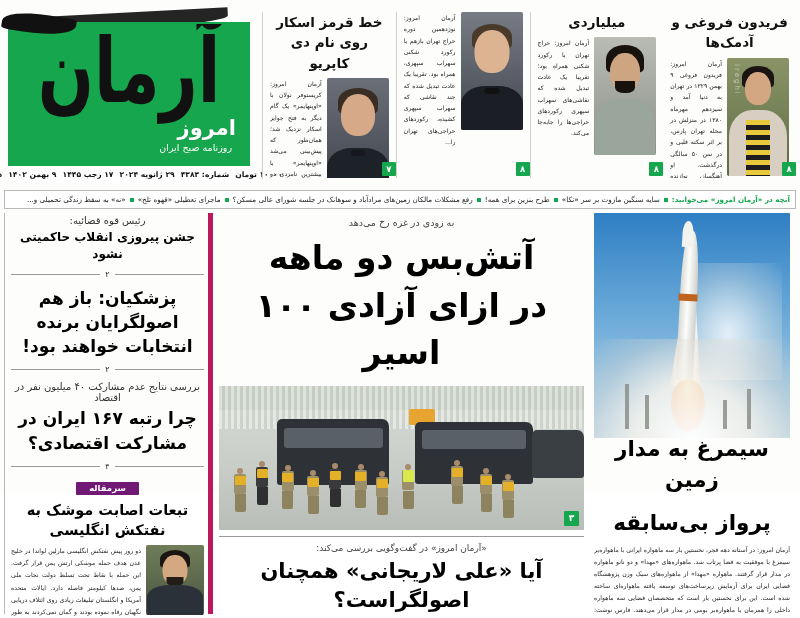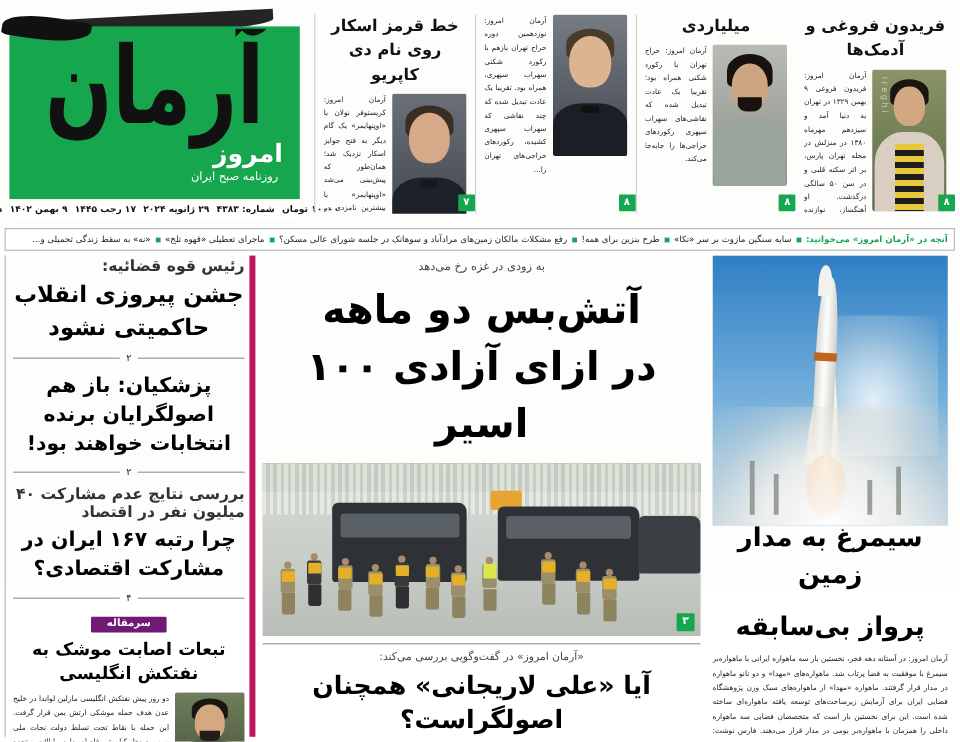--- a/index.html
+++ b/index.html
@@ -187,26 +187,25 @@
 
   
   .col-lead {
     flex: 0 0 204px;
     padding: 0 4px 0 6px;
     border-left: 1px solid #b9b9b9;
     display: flex; flex-direction: column;
   }
   .lead-item { padding: 2px 0 0 0; }
   .lead-kicker {
-    font-size: 13px; color: #333; text-align: right;
+    font-size: 10px; color: #333; text-align: center;
     margin-bottom: 3px;
-    font-weight: bold;
   }
   .lead-title {
-    font-size: 19px; font-weight: bold; color: #000;
+    font-size: 12px; font-weight: bold; color: #000;
     line-height: 1.42; text-align: center;
   }
   .lead-title.small { font-size: 17px; }
   .lead-rule {
     display: flex; align-items: center; justify-content: center;
     margin: 7px 0 5px 0;
   }
   .lead-rule .ln { flex: 1; height: 1px; background: #9a9a9a; }
   .lead-rule .num {
     font-size: 8px; color: #222; padding: 0 5px;

